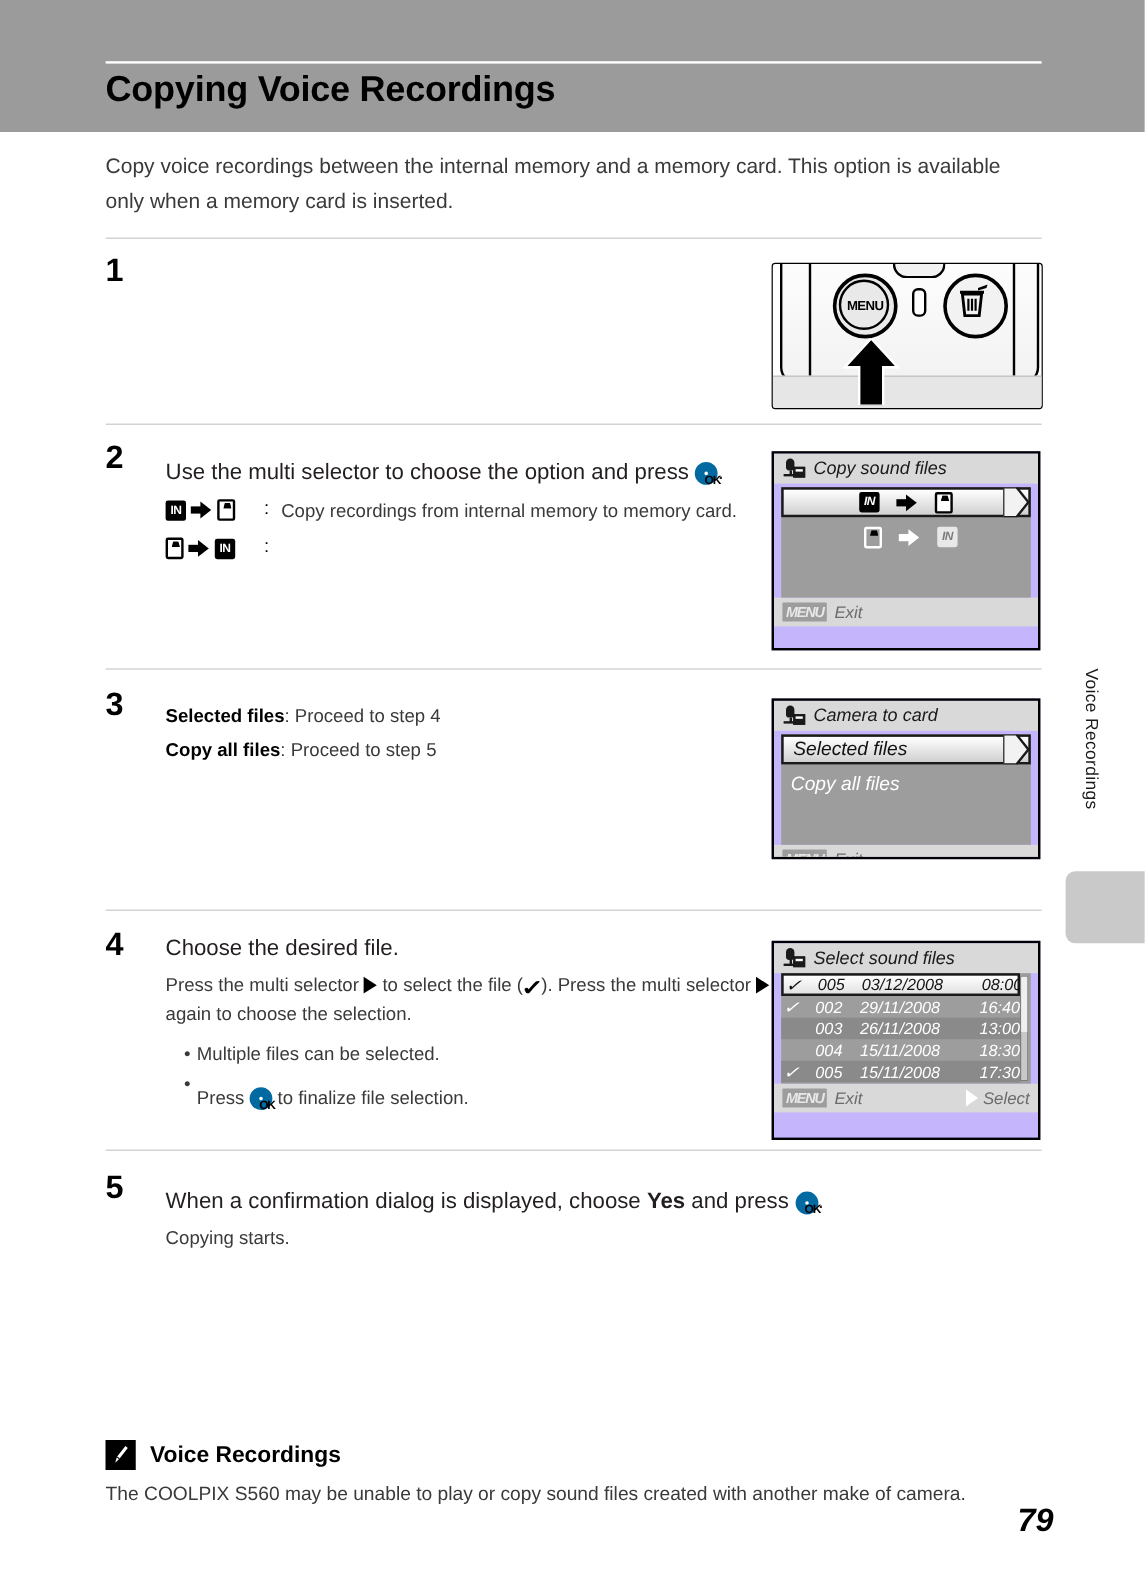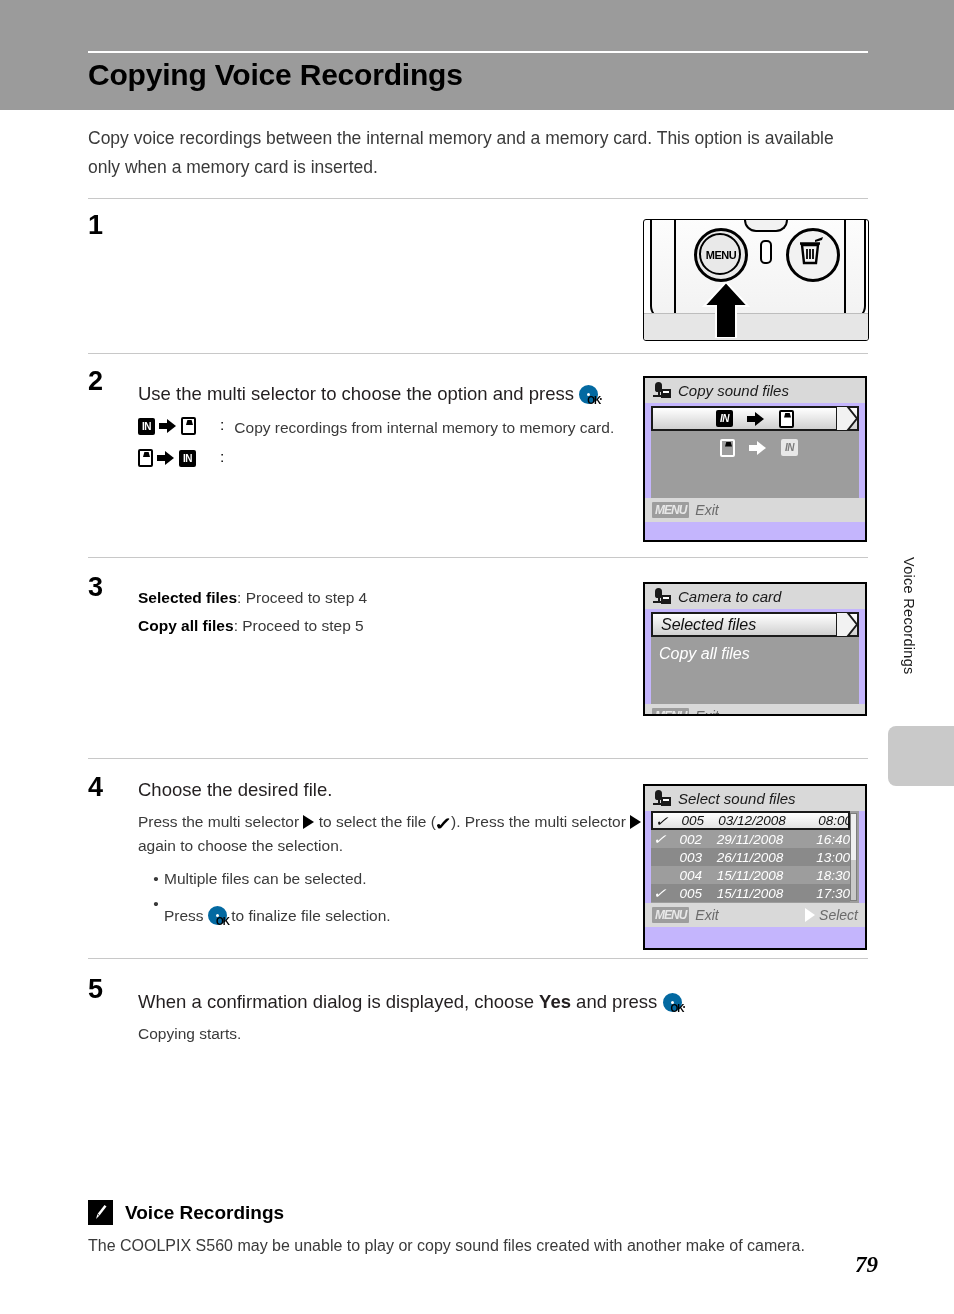--- a/index.html
+++ b/index.html
@@ -241,21 +241,21 @@
   }
   .note-icon svg{display:block;}
   .note-title{
     position:absolute;left:125px;top:1202px;font-size:19px;font-weight:bold;color:#000;
   }
   .note-body{
     position:absolute;left:88px;top:1237px;width:790px;font-size:16px;color:#3a3a3a;
   }
   .page-num{
     position:absolute;left:820px;top:1252px;width:58px;text-align:right;
-    font-size:23px;font-style:italic;font-weight:bold;color:#000;font-family:Liberation Serif, serif;
+    font-size:27px;font-style:italic;font-weight:bold;color:#000;
   }
 </style>
 </head>
 <body>
 
 <div class="header-band"></div>
 <div class="header-rule"></div>
 <div class="page-title">Copying Voice Recordings</div>
 
 <div class="intro">Copy voice recordings between the internal memory and a memory card. This option is available only when a memory card is inserted.</div>

